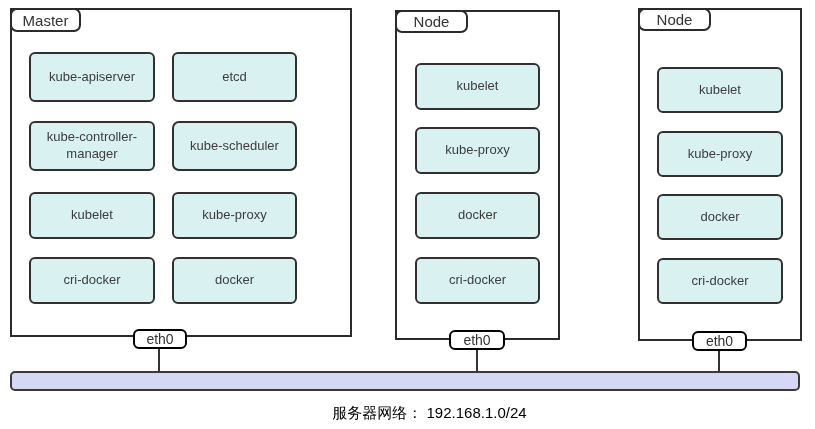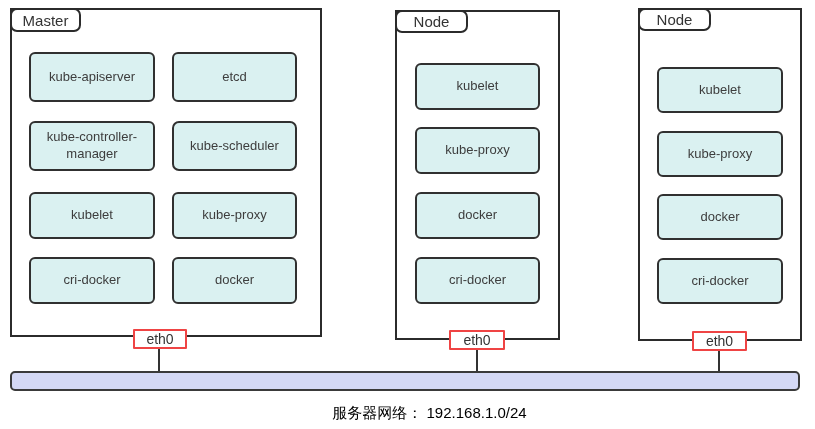--- a/index.html
+++ b/index.html
@@ -37,22 +37,22 @@
     display: flex; align-items: center; justify-content: center;
     text-align: center;
     font-size: 13px;
     line-height: 1.3;
     color: #3d3d3d;
     padding: 2px 6px;
   }
   .eth {
     position: absolute;
     background: #ffffff;
-    border: 2px solid #ef4444;
-    border-radius: 1px;
+    border: 2px solid #000000;
+    border-radius: 6px;
     display: flex; align-items: center; justify-content: center;
     font-size: 14px;
     color: #333333;
     z-index: 4;
   }
   .vline {
     position: absolute;
     width: 2px;
     background: #333333;
     z-index: 0;
@@ -72,21 +72,21 @@
     text-align: center;
     font-size: 15px;
     color: #000000;
   }
 </style>
 </head>
 <body>
 
 <div class="stage">
 
-  <div class="group" style="left:10px; top:8px; width:312px; height:329px;">
+  <div class="group" style="left:10px; top:8px; width:342px; height:329px;">
     <div class="comp" style="left:17px; top:42px; width:126px; height:50px;">
         <span>kube-apiserver</span>
       </div>
     <div class="comp" style="left:160px; top:42px; width:125px; height:50px;">
         <span>etcd</span>
       </div>
     <div class="comp" style="left:17px; top:111px; width:126px; height:50px;">
         <span>kube-controller-manager</span>
       </div>
     <div class="comp" style="left:160px; top:111px; width:125px; height:50px;border-radius:7px;">

